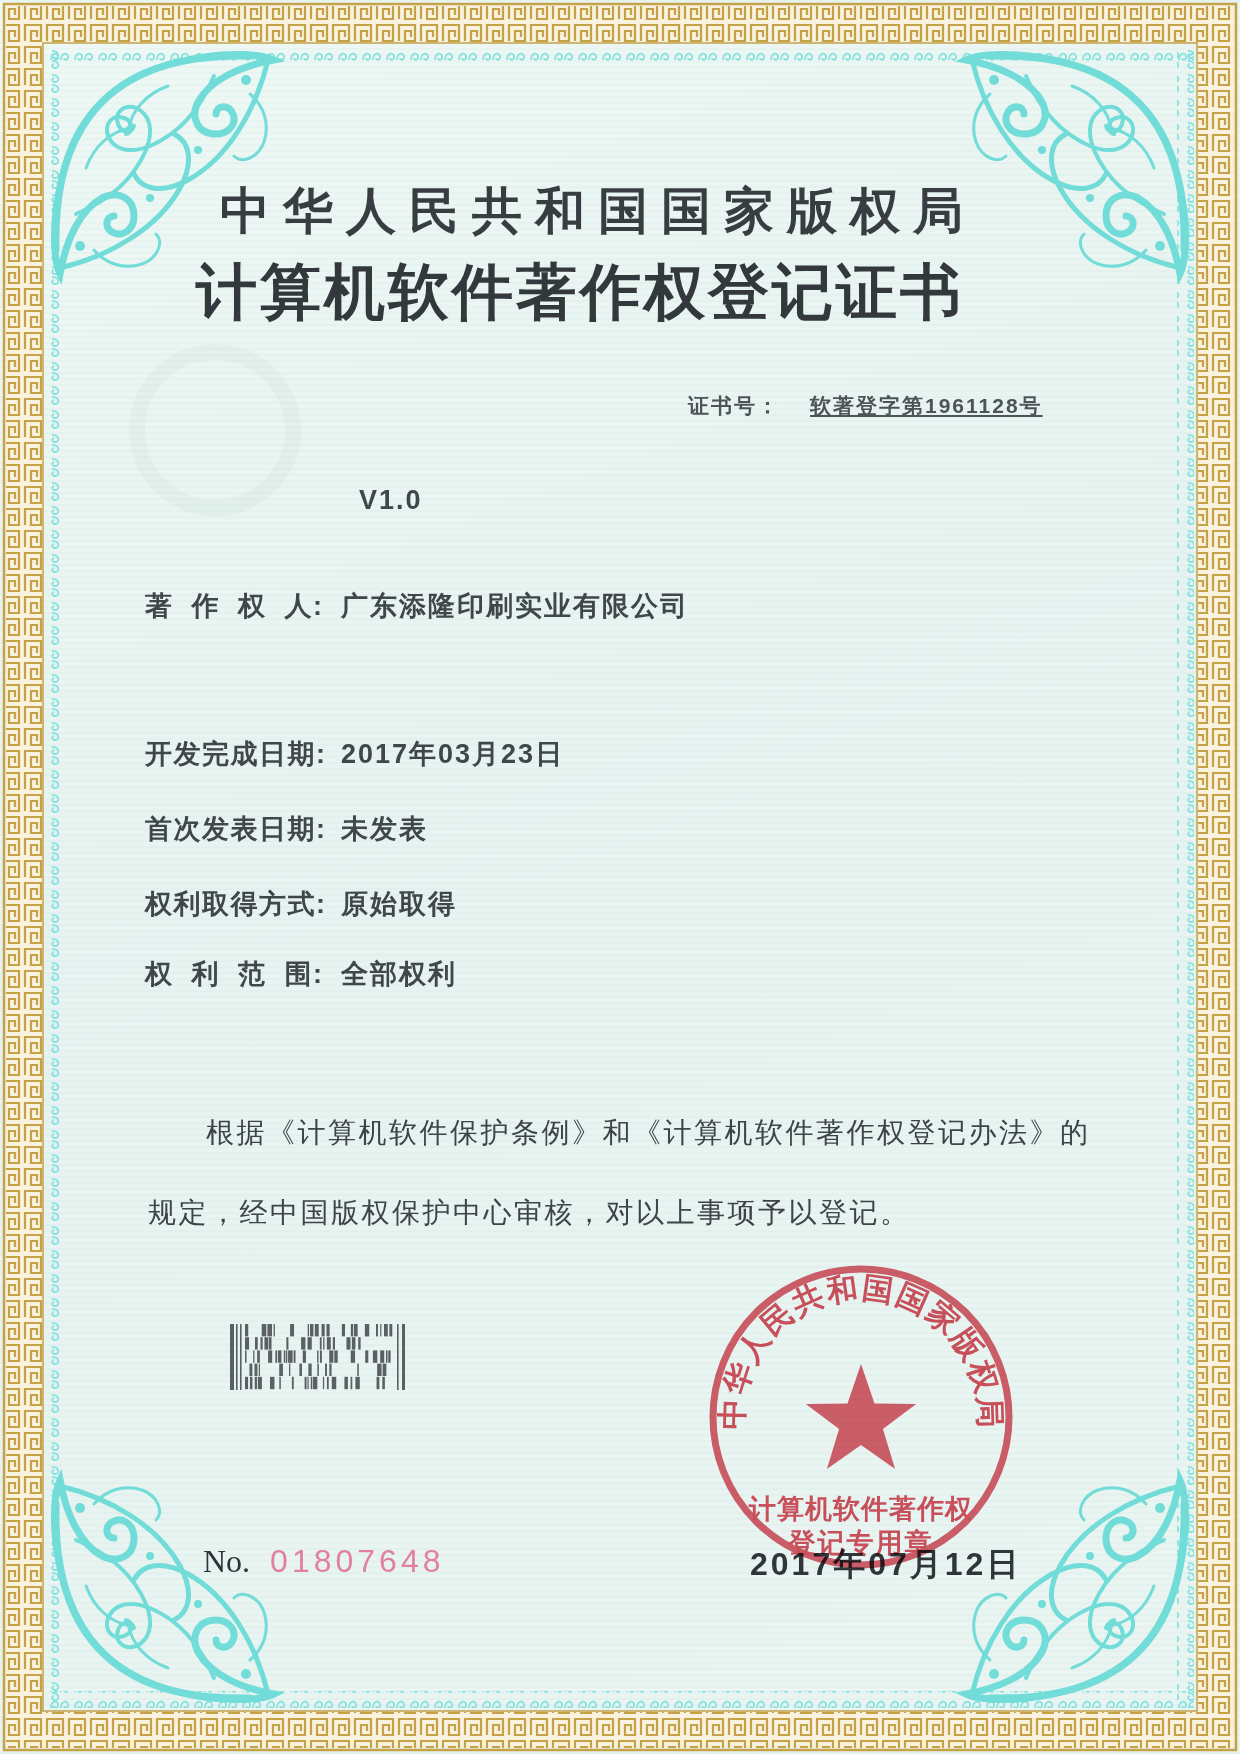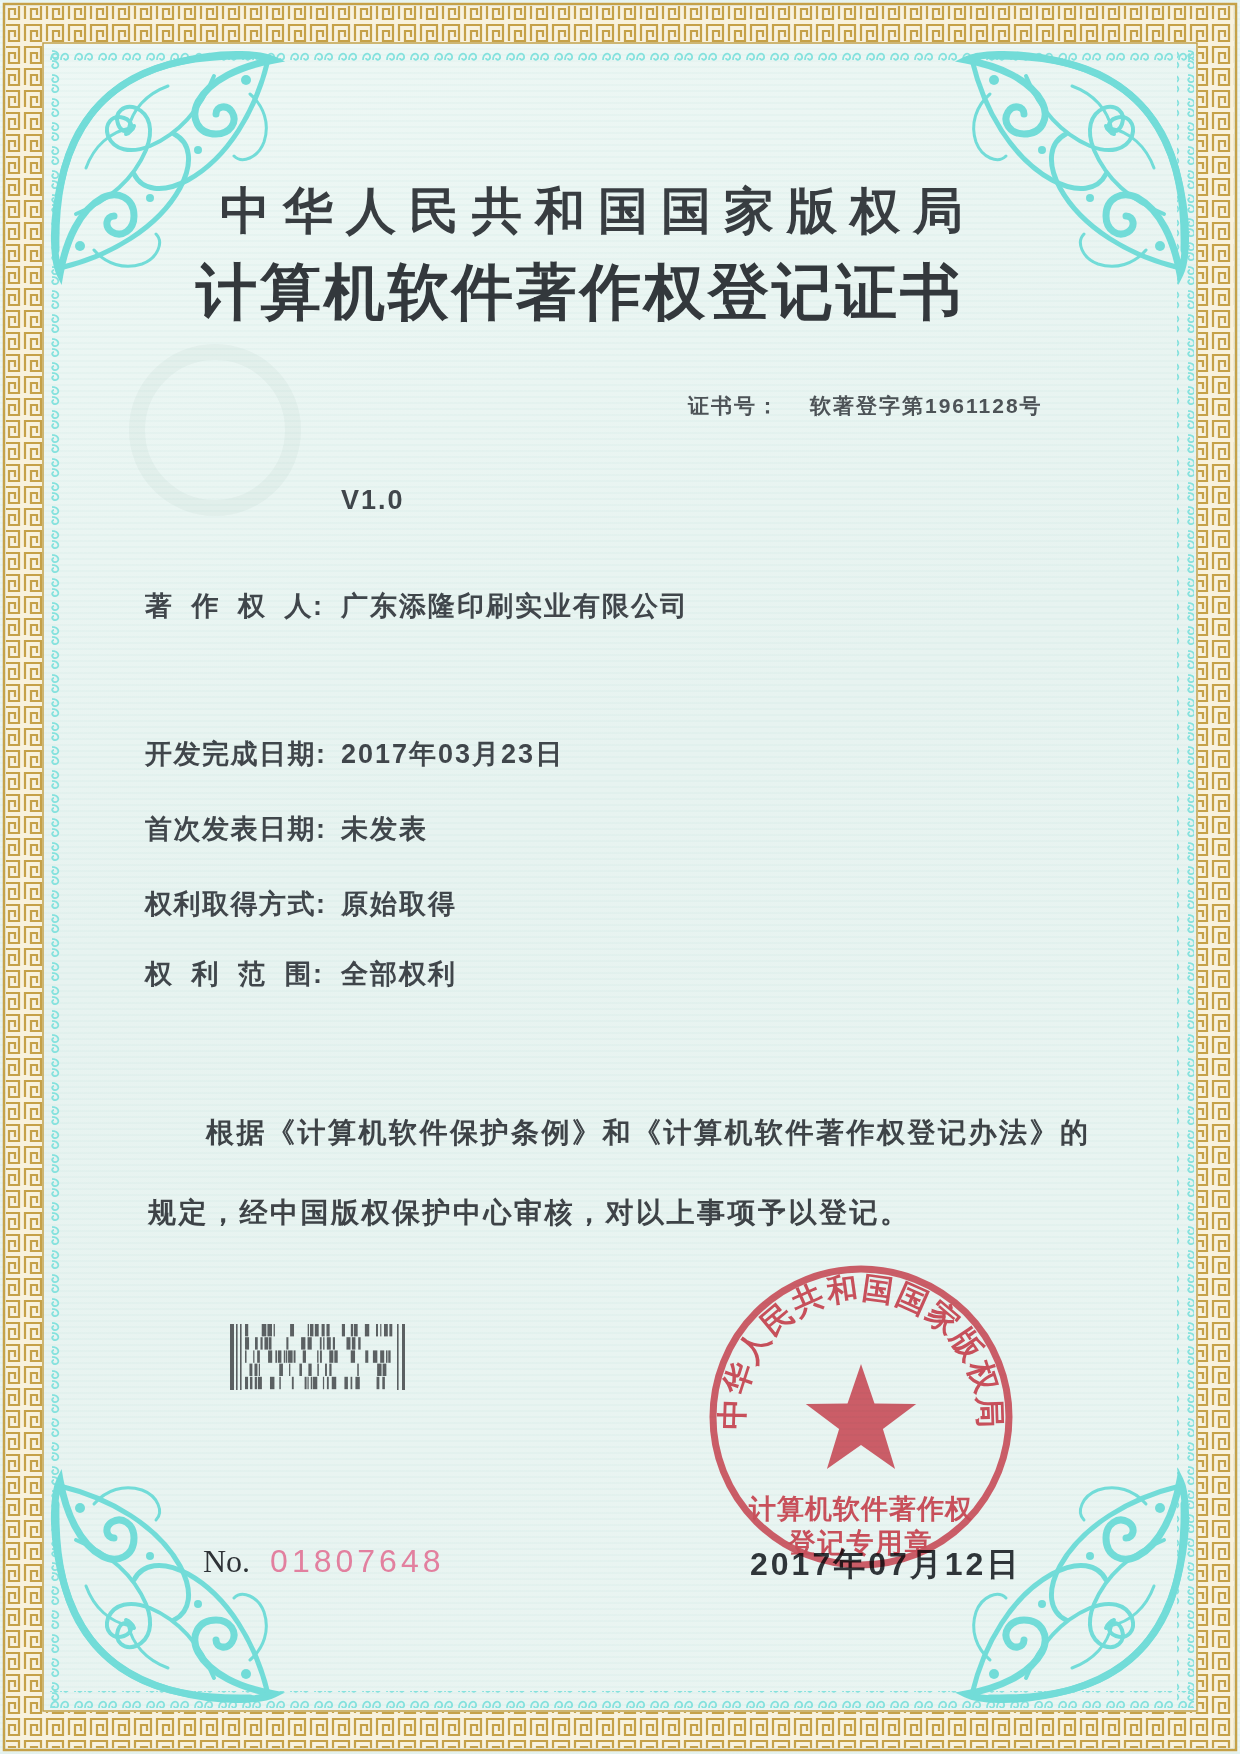--- a/index.html
+++ b/index.html
@@ -25,27 +25,27 @@
   }
   .cert-title{
     position:absolute;top:252px;left:0;width:100%;margin:0;
     text-align:center;transform:translateX(-40px);
     font-size:61px;font-weight:700;letter-spacing:3px;color:#33383c;
   }
   .certno{
     position:absolute;top:392px;left:688px;
     font-size:21px;letter-spacing:2px;color:#4d5357;font-weight:700;
   }
-  .certno .certno-val{margin-left:30px;}
+  .certno .certno-val{margin-left:30px;text-decoration:underline;}
   .row{position:absolute;left:145px;font-size:27px;color:#40464b;letter-spacing:1.5px;font-weight:700;}
   .row .lab{display:inline-block;width:196px;white-space:pre;}
   .row .val{letter-spacing:2px;}
   .stmt{
     position:absolute;left:148px;width:950px;
-    font-size:28px;letter-spacing:2.5px;color:#3e4347;font-weight:700;
+    font-size:28px;letter-spacing:2.5px;color:#3e4347;font-weight:400;
   }
   .stmt.first{text-indent:58px;}
   #barcode{position:absolute;left:230px;top:1320px;z-index:2;opacity:.85;}
   .serial{
     position:absolute;left:203px;top:1543px;z-index:2;
     font-family:"Liberation Serif","DejaVu Serif",serif;
     font-size:32px;color:#2e3337;
   }
   .serial .digits{color:#e2809f;letter-spacing:4px;margin-left:20px;font-family:"Liberation Sans",sans-serif;}
   .issue-date{
@@ -107,21 +107,21 @@
   </svg>
 
   <div class="content-layer">
     <h1 class="authority">中华人民共和国国家版权局</h1>
     <h2 class="cert-title">计算机软件著作权登记证书</h2>
 
     <div class="certno">
       <span>证书号：</span><span class="certno-val">软著登字第1961128号</span>
     </div>
 
-    <div class="row" style="top:485px;left:341px">
+    <div class="row" style="top:485px;left:359px">
       <span class="val">V1.0</span>
     </div>
     <div class="row" style="top:588px">
       <span class="lab">著  作  权  人:</span><span class="val">广东添隆印刷实业有限公司</span>
     </div>
     <div class="row" style="top:736px">
       <span class="lab">开发完成日期:</span><span class="val">2017年03月23日</span>
     </div>
     <div class="row" style="top:886px">
       <span class="lab">权利取得方式:</span><span class="val">原始取得</span>

